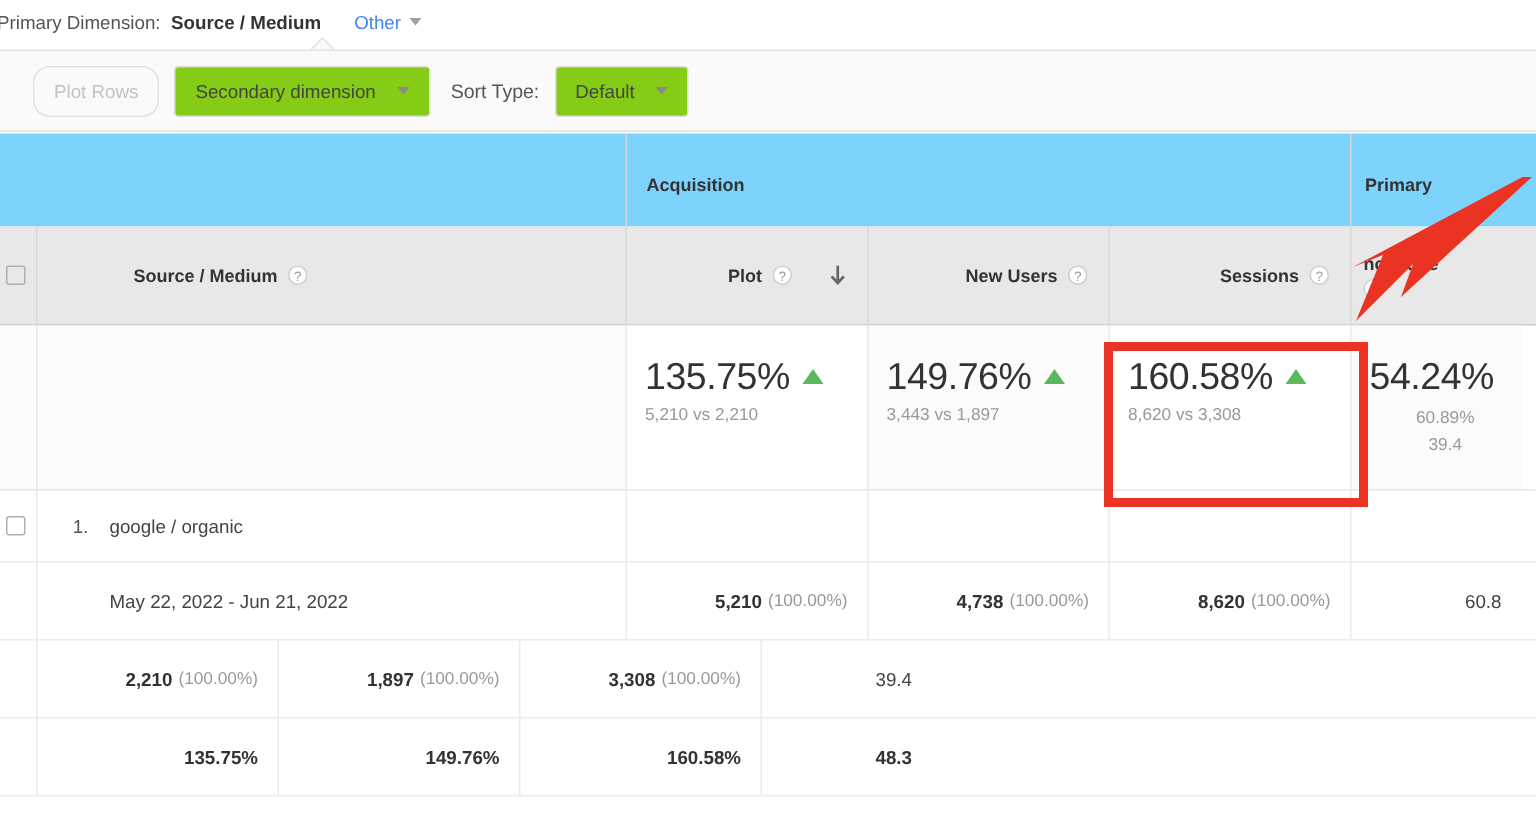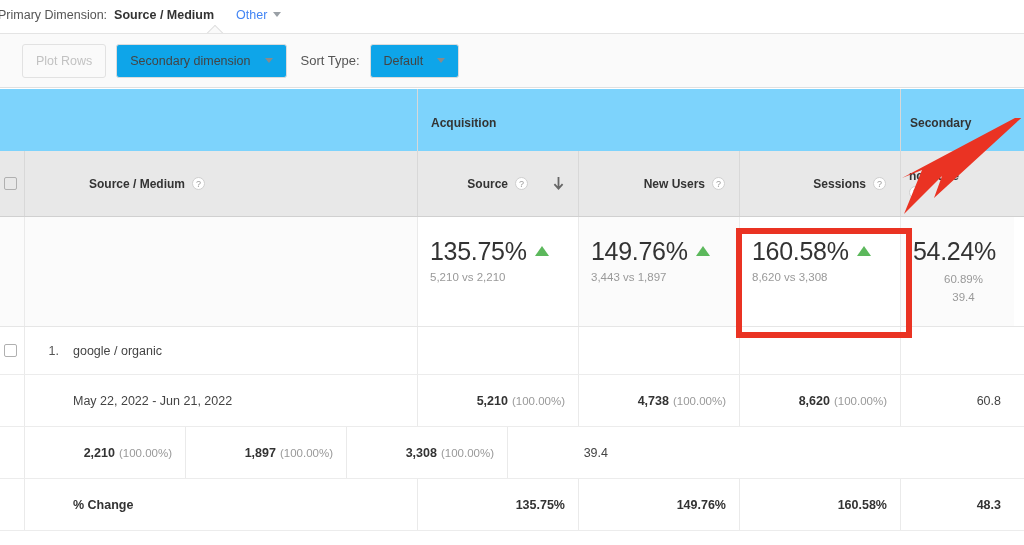--- a/index.html
+++ b/index.html
@@ -38,26 +38,26 @@
     position: absolute; left: 204px; top: 25px;
     width: 22px; height: 9px; overflow: hidden;
   }
   .notch::before {
     content: ""; position: absolute; left: 3px; top: 3px;
     width: 15px; height: 15px; background: #fafafa;
     border-left: 1px solid #e0e0e0; border-top: 1px solid #e0e0e0;
     transform: rotate(45deg);
   }
   .btn {
-    height: 34px; border: 1px solid #dcdcdc; background: #0ea5e9;
+    height: 34px; border: 1px solid #dcdcdc; background: #84cc16;
     border-radius: 3px; font-size: 12.5px; color: #444;
     display: flex; align-items: center; padding: 0 13px; white-space: nowrap;
     font-family: "Liberation Sans", sans-serif;
   }
-  .btn.disabled { color: #c2c2c2; background: #fafafa; border-color: #e2e2e2; }
+  .btn.disabled { color: #c2c2c2; background: #fafafa; border-color: #e2e2e2; border-radius: 11px; }
   .btn .caret-dn { border-top-color: #8a8a8a; margin-left: 14px; }
   .sort-label { font-size: 13px; color: #555; margin-left: 4px; }
 
   
   .tbl { position: absolute; left: 0; top: 89px; width: 1024px; }
   .row { display: flex; width: 1024px; }
 
   .c-check { width: 24px; flex: 0 0 24px; }
   .c-dim   { width: 393px; flex: 0 0 393px; }
   .c-m     { width: 161px; flex: 0 0 161px; }
@@ -185,35 +185,35 @@
 
   <div class="tbl">
 
     <div class="row grp-head">
       <div class="cell c-check"></div>
       <div class="cell c-dim"></div>
       <div class="cell grp-acq">
         <span>Acquisition</span>
       </div>
       <div class="cell grp-beh">
-        <span>Secondary</span>
+        <span>Primary</span>
       </div>
     </div>
 
     <div class="row sub-head">
       <div class="cell c-check">
         <span class="chk"></span>
       </div>
       <div class="cell c-dim">
         <span>Source / Medium</span>
         <span class="q">?</span>
       </div>
 
       <div class="cell c-m">
-        <span>Source</span>
+        <span>Plot</span>
         <span class="q">?</span>
         <svg class="sort-arrow" viewBox="0 0 11 14">
           <path d="M5.5 0 L5.5 10 M1.4 7.2 L5.5 11.6 L9.6 7.2" stroke="#666" stroke-width="1.8" fill="none"></path>
         </svg>
       </div>
 
       <div class="cell c-m">
         <span>New Users</span>
         <span class="q">?</span>
       </div>
@@ -317,23 +317,20 @@
         <span class="bold-n">3,308</span>
         <span class="pct-n">(100.00%)</span>
       </div>
       <div class="cell c-b">
         <span>39.4</span>
       </div>
     </div>
 
     <div class="row d-row chg-row">
       <div class="cell c-check"></div>
-      <div class="cell c-dim">
-        <span class="chg-label">% Change</span>
-      </div>
       <div class="cell c-m">
         <span>135.75%</span>
       </div>
       <div class="cell c-m">
         <span>149.76%</span>
       </div>
       <div class="cell c-m">
         <span>160.58%</span>
       </div>
       <div class="cell c-b">

